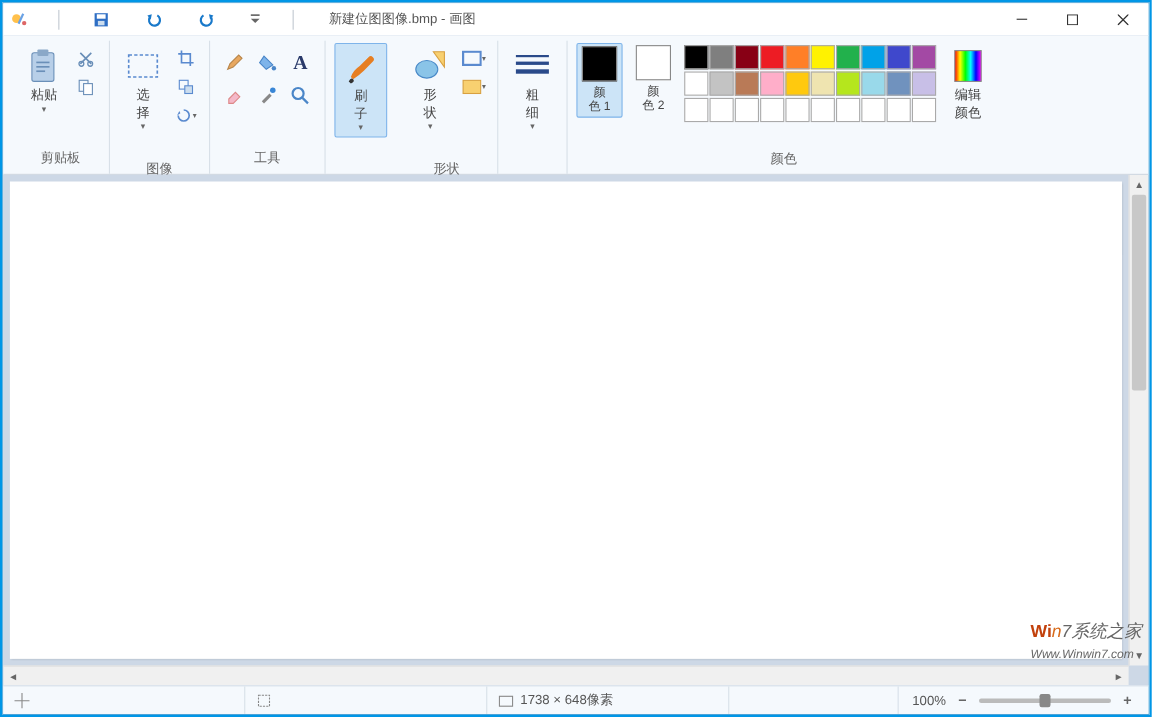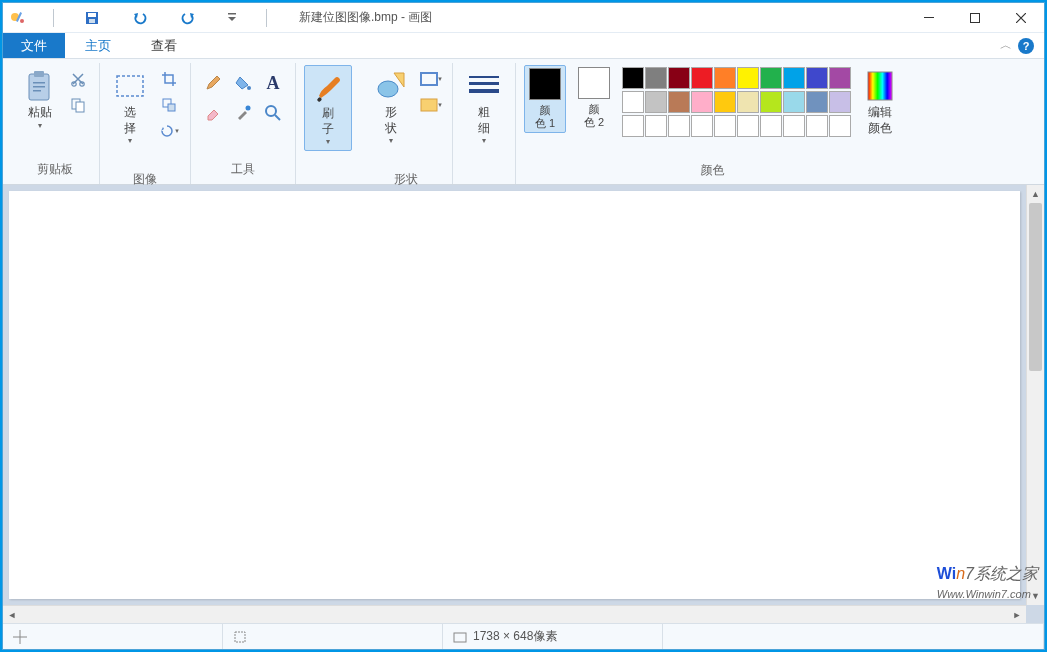--- a/index.html
+++ b/index.html
@@ -59,21 +59,21 @@
 
 .statusbar { height: 26px; background: #f5f9fd; border-top: 1px solid #d8e0e8; display: flex; align-items: center; font-size: 12px; color: #555; }
 .status-seg { border-right: 1px solid #d8e0e8; height: 100%; display: flex; align-items: center; padding: 0 10px; gap: 6px; min-width: 120px; }
 .status-seg.w220 { min-width: 220px; }
 .zoom-seg { margin-left: auto; display: flex; align-items: center; gap: 8px; padding: 0 12px; }
 .zoom-slider { width: 120px; height: 4px; background: #bbb; position: relative; border-radius: 2px; }
 .zoom-thumb { position: absolute; left: 50%; top: -4px; width: 10px; height: 12px; background: #888; border-radius: 2px; transform: translateX(-50%); }
 .zoom-btn { width: 14px; height: 14px; display:flex; align-items:center; justify-content:center; font-size:13px; color:#666; cursor:pointer; font-weight:bold; }
 
 .watermark { position: absolute; right: 6px; bottom: 22px; font-size: 14px; color: #666; font-style: italic; pointer-events: none; }
-.watermark b { color: #1d4ed8; font-style: normal; }
+.watermark b { color: #c2410c; font-style: normal; }
 </style>
 </head>
 <body>
 
 <div class="window">
 
   <div class="titlebar">
     <div class="titlebar-left">
       <span class="app-icon">
         <svg viewBox="0 0 18 18">
@@ -123,29 +123,20 @@
           </svg>
         </div>
       <div class="win-btn close">
           <svg width="10" height="10">
             <path d="M0 0 L10 10 M10 0 L0 10" stroke="#333" stroke-width="1.2"></path>
           </svg>
         </div>
     </div>
   </div>
 
-  <div class="menubar">
-    <div class="file-tab">文件</div>
-    <div class="menu-tab active">主页</div>
-    <div class="menu-tab">查看</div>
-    <div class="menubar-right">
-      <span style="font-size:12px;color:#888;cursor:pointer;">︿</span>
-      <span style="width:16px;height:16px;border-radius:50%;background:#1979ca;color:#fff;font-size:11px;display:flex;align-items:center;justify-content:center;cursor:pointer;font-weight:bold;">?</span>
-    </div>
-  </div>
 
   <div class="ribbon">
 
     <div class="ribbon-group">
       <div class="group-content">
         <div class="big-btn">
           <span class="icn">
               <svg width="30" height="32" viewBox="0 0 30 32">
                 <rect x="4" y="4" width="20" height="26" rx="2" fill="#b8cfe8" stroke="#6a8fb8"></rect>
                 <rect x="9" y="1" width="10" height="6" rx="1" fill="#8aa8c8"></rect>
@@ -425,15 +416,23 @@
           <rect x="2" y="2" width="10" height="10" fill="none" stroke="#888" stroke-dasharray="2 1"></rect>
         </svg>
     </div>
     <div class="status-seg w220">
       <svg width="14" height="14">
           <rect x="1" y="3" width="12" height="9" fill="none" stroke="#888"></rect>
         </svg>
       <span>1738 × 648像素</span>
     </div>
     <div class="status-seg" style="flex:1;"></div>
+    <div class="zoom-seg">
+      <span>100%</span>
+      <span class="zoom-btn">−</span>
+      <div class="zoom-slider">
+          <div class="zoom-thumb"></div>
+        </div>
+      <span class="zoom-btn">+</span>
+    </div>
   </div>
 
 </div>
 
 </body></html>

